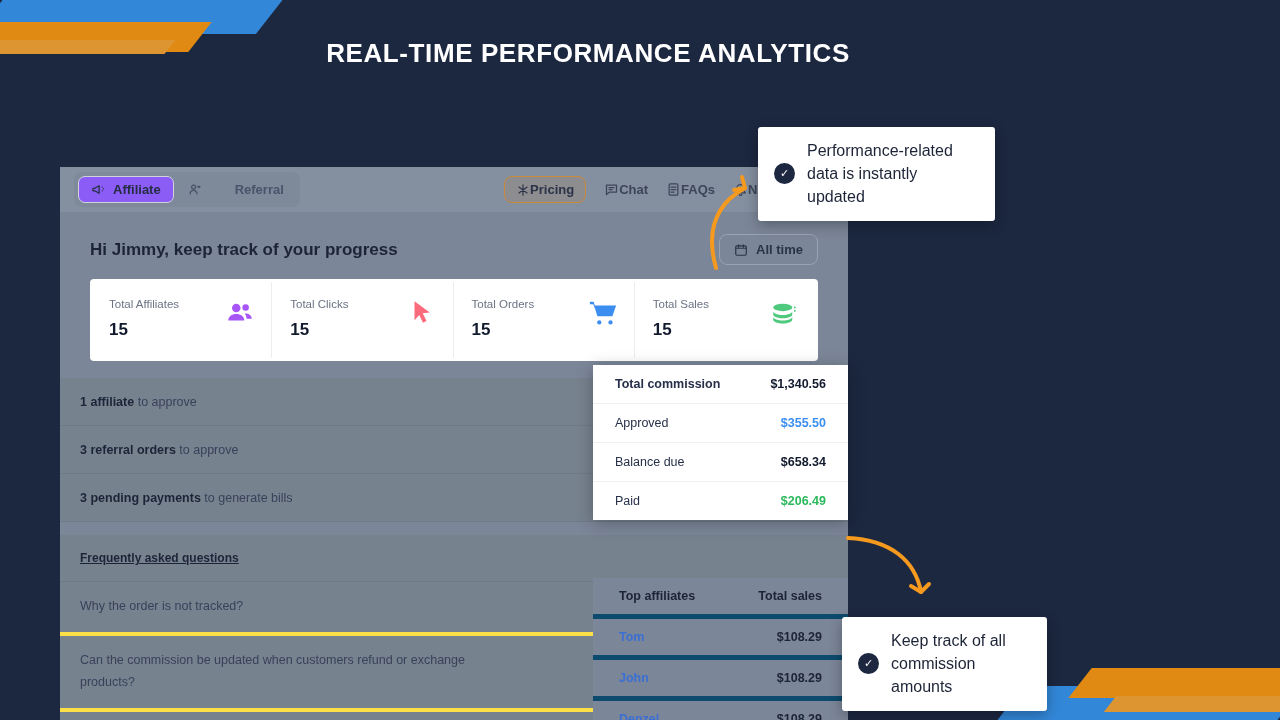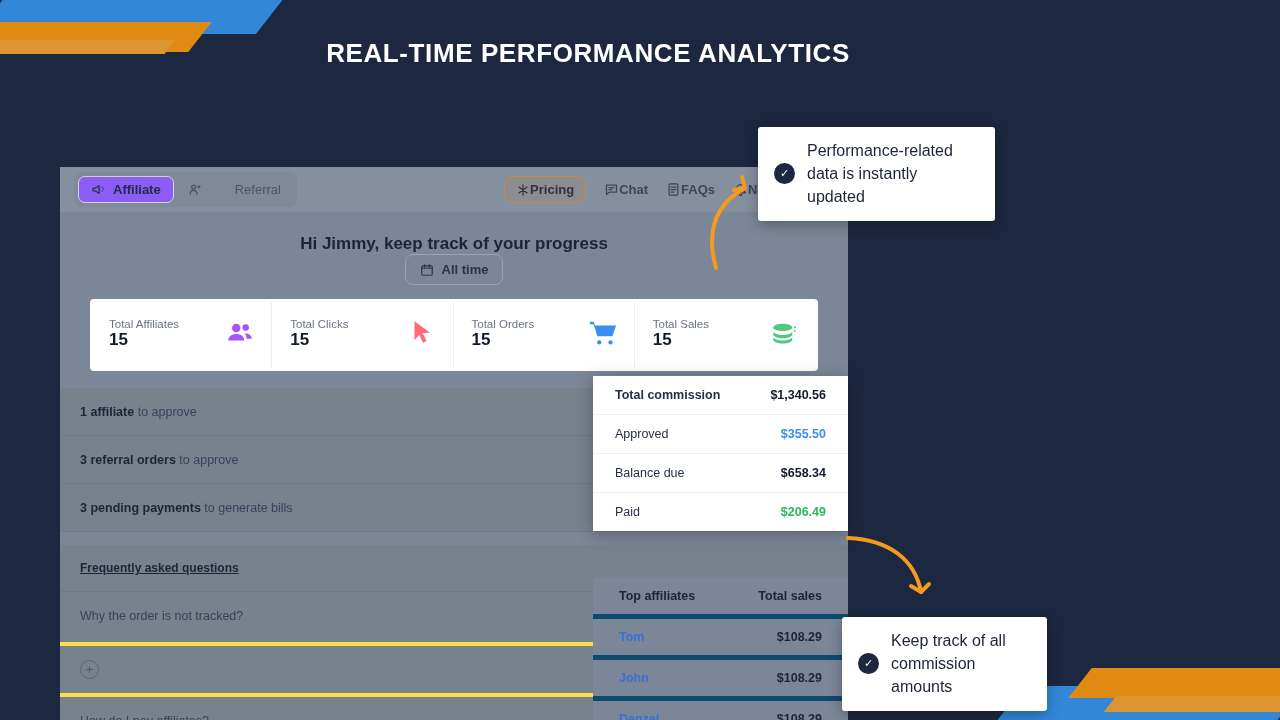--- a/index.html
+++ b/index.html
@@ -65,21 +65,21 @@
   .nav-left {
     display:flex; align-items:center; gap:2px;
     background:#7e8a9a; border-radius:8px; padding:4px;
   }
   .nav-pill {
     display:flex; align-items:center; gap:7px;
     padding:5px 12px; border-radius:7px;
     font-size:13px; font-weight:bold; color:#242d42;
   }
   .nav-pill.active { background:#8b5cf6; border:1px solid #cfd4db; }
-  .nav-pill.muted { color:#49536a; font-weight:normal;gap:32px; }
+  .nav-pill.muted { color:#49536a; font-weight:bold;gap:32px; }
   .nav-right {
     position:absolute; right:16px; display:flex; align-items:center; gap:18px;
   }
   .nav-item {
     display:flex; align-items:center; 
     font-size:13px; color:#3d4659; font-weight:bold;
   }
   .nav-item.pricing {
     border:1px solid #c98a3d; background:#8d8d8f;
     padding:5px 11px; border-radius:8px; color:#2b3348;
@@ -89,41 +89,40 @@
     background:#93a0b1; color:#232c41;
     display:flex; align-items:center; justify-content:center;
     font-size:14px; font-weight:bold;
   }
 
   
   .appbody { padding:0 30px; position:relative; }
   .greetrow {
     display:flex; align-items:center; justify-content:space-between;
     padding:22px 0 14px 0;
-    flex-direction:column;
   }
   .greeting { font-size:17px; font-weight:bold; color:#1d2437; }
   .alltime {
     display:flex; align-items:center; gap:8px;
     border:1px solid #9aa3b1; border-radius:8px;
     padding:7px 14px; font-size:13px; font-weight:bold; color:#2b3348;
   }
 
   
   .stats {
     display:flex; gap:2px; background:#ffffff;
     padding:3px; border-radius:4px;
   }
   .stat {
     flex:1; background:#ffffff; padding:16px 16px 18px 16px;
     display:flex; align-items:flex-start; justify-content:space-between;
     border-right:1px solid #eceef2;
   }
   .stat:last-child { border-right:none; }
-  .stat-label { font-size:11.5px; color:#6b7384; }
+  .stat-label { font-size:11.5px; color:#6b7384; margin-bottom:10px; }
   .stat-value { font-size:17px; font-weight:bold; color:#121a2e; }
   .stat-icon { width:30px; height:30px; }
 
   
   .panel { background:#77828f; }
   .task {
     display:flex; align-items:center; justify-content:space-between;
     padding:15px 20px; font-size:12.5px; color:#39415a;
     border-bottom:1px solid #6e798a;
   }
@@ -143,21 +142,21 @@
   .faq-q { line-height:1.75; max-width:430px; }
   .plus {
     flex:none; width:19px; height:19px; border-radius:50%;
     border:1px solid #5d6778; color:#4d5767;
     display:flex; align-items:center; justify-content:center;
     font-size:13px; line-height:1;
   }
 
   
   .commission {
-    position:absolute; left:593px; top:376px; width:255px;
+    position:absolute; left:593px; top:365px; width:255px;
     background:#ffffff; z-index:6;
     box-shadow:0 3px 16px rgba(0,0,0,0.28);
   }
   .crow {
     display:flex; align-items:center; justify-content:space-between;
     padding:12px 22px; font-size:12.5px; color:#27304a;
     border-bottom:1px solid #eef0f4;
   }
   .crow:last-child { border-bottom:none; }
   .crow.total { font-weight:bold; }
@@ -348,20 +347,21 @@
     </div>
   </div>
 
   <div class="panel" style="margin-top:13px;">
     <div class="faqhead">Frequently asked questions</div>
     <div class="faq">
       <div class="faq-q">Why the order is not tracked?</div>
       <div class="plus">+</div>
     </div>
     <div class="faq">
+      <div class="faq-q">Can the commission be updated when customers refund or exchange products?</div>
       <div class="plus">+</div>
     </div>
     <div class="faq">
       <div class="faq-q">How do I pay affiliates?</div>
 
     </div>
 
   </div>
 </div>
 

